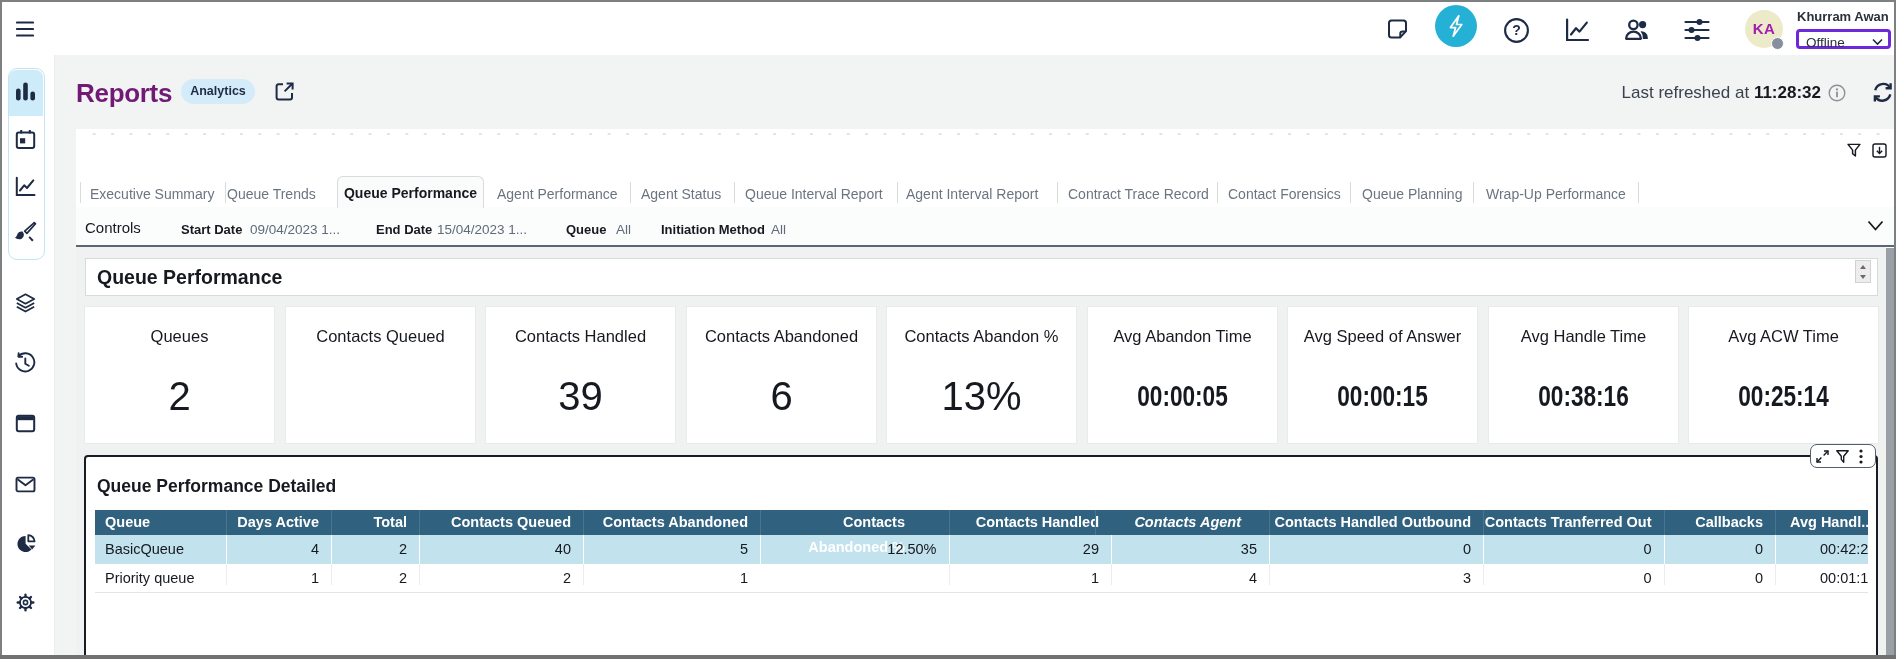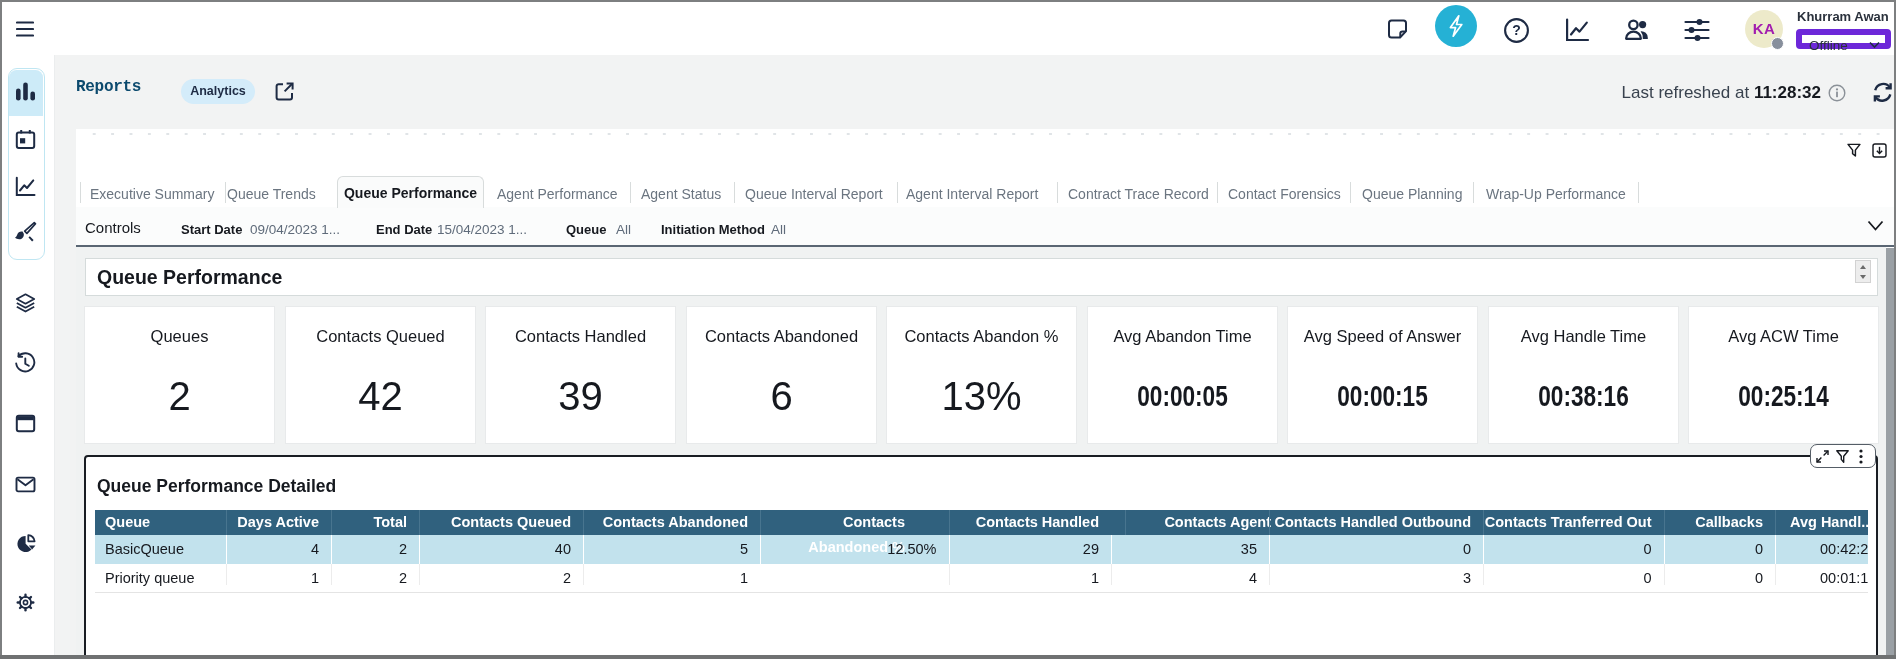--- a/index.html
+++ b/index.html
@@ -67,21 +67,21 @@
     </g>
     <circle cx="16.5" cy="5" r="3" fill="#1e2b44"></circle>
     <circle cx="8.5" cy="13" r="3" fill="#1e2b44"></circle>
     <circle cx="14.5" cy="21" r="3" fill="#1e2b44"></circle>
   </svg>
 
   <div class="abs" style="left:1745px; top:10px; width:38px; height:38px; border-radius:50%; background:#edeaca; text-align:center; line-height:38px; font-size:15px; font-weight:bold; color:#a21caf; letter-spacing:0.5px;">KA</div>
   <div class="abs" style="left:1771px; top:37px; width:13px; height:13px; border-radius:50%; background:#878f9c; border:1.5px solid #ffffff;"></div>
 
   <div class="abs" style="left:1797px; top:9px; width:100px; font-size:13px; font-weight:bold; color:#2a313c;">Khurram Awan</div>
-  <div class="abs" style="left:1796px; top:29px; width:95px; height:20px; border:6px solid #6d28d9; border-radius:4px; background:#ffffff;padding-left:43px;">
+  <div class="abs" style="left:1796px; top:29px; width:95px; height:20px; border:3px solid #6d28d9; border-radius:4px; background:#ffffff;padding-left:43px;">
     <span style="position:absolute; left:7px; top:2.5px; font-size:13.5px; color:#2a313c;">Offline</span>
     <svg style="position:absolute; right:5px; top:6px;" width="11" height="8" viewBox="0 0 11 8">
       <path d="M1 1.5 L5.5 6 L10 1.5" fill="none" stroke="#1e2b44" stroke-width="1.6"></path>
     </svg>
   </div>
 
   <div class="abs" style="left:0; top:55px; width:55px; height:600px; background:#ffffff; border-right:1px solid #ebedee;"></div>
 
   <div class="abs" style="left:7.5px; top:68px; width:37px; height:192px; border:1.5px solid #bfe6f2; border-radius:9px; background:#ffffff;"></div>
   <div class="abs" style="left:9px; top:69.5px; width:34px; height:46.5px; border-radius:7.5px 7.5px 0 0; background:#cdebf8;"></div>
@@ -148,21 +148,21 @@
         <line x1="12.00" y1="18.60" x2="12.00" y2="20.90"></line>
         <line x1="7.33" y1="16.67" x2="5.71" y2="18.29"></line>
         <line x1="5.40" y1="12.00" x2="3.10" y2="12.00"></line>
         <line x1="7.33" y1="7.33" x2="5.71" y2="5.71"></line>
         <line x1="12.00" y1="5.40" x2="12.00" y2="3.10"></line>
         <line x1="16.67" y1="7.33" x2="18.29" y2="5.71"></line>
       </g>
     <circle cx="12" cy="12" r="2.4" fill="none" stroke="#1e2b44" stroke-width="1.8"></circle>
   </svg>
 
-  <div class="abs" style="left:76px; top:78px; font-size:16px; letter-spacing:-0.3px; font-weight:bold; color:#0c4a6e;font-family:Liberation Mono, monospace;">Reports</div>
+  <div class="abs" style="left:76px; top:78px; font-size:26px; letter-spacing:-0.3px; font-weight:bold; color:#701a75;">Reports</div>
   <div class="abs" style="left:181px; top:79px; width:74px; height:25px; border-radius:13px; background:#d4ecfa; text-align:center; line-height:25px; font-size:12.5px; font-weight:bold; color:#1e2b44;">Analytics</div>
 
   <svg class="abs" style="left:274px; top:81px;" width="21" height="21" viewBox="0 0 21 21">
     <path d="M9 3.2 H4.6 a2 2 0 0 0 -2 2 V16.4 a2 2 0 0 0 2 2 H16 a2 2 0 0 0 2 -2 V12" fill="none" stroke="#1e2b44" stroke-width="2"></path>
     <path d="M12.6 2.4 h6 v6" fill="none" stroke="#1e2b44" stroke-width="2"></path>
     <path d="M18.2 2.8 L10.6 10.4" fill="none" stroke="#1e2b44" stroke-width="2"></path>
   </svg>
 
   <div class="abs" style="left:1343px; top:83px; width:478px; text-align:right; font-size:17px; color:#39424e;">Last refreshed at <b style="color:#16191f;">11:28:32</b></div>
   <svg class="abs" style="left:1828px; top:84px;" width="18" height="18" viewBox="0 0 18 18">
@@ -240,21 +240,20 @@
       <path d="M4 15 L1 11 H7 Z" fill="#6a6a6a"></path>
     </svg>
   </div>
 
   <div class="card" style="left:84px;">
       <div class="ctitle">Queues</div>
       <div class="cnum">2</div>
     </div>
   <div class="card" style="left:285px;">
       <div class="ctitle">Contacts Queued</div>
-      <div class="cnum">42</div>
     </div>
   <div class="card" style="left:485px;">
       <div class="ctitle">Contacts Handled</div>
       <div class="cnum">39</div>
     </div>
   <div class="card" style="left:686px;">
       <div class="ctitle">Contacts Abandoned</div>
       <div class="cnum">6</div>
     </div>
   <div class="card" style="left:886px;">
@@ -285,21 +284,21 @@
     <div class="abs" style="left:0; top:0; width:1773px; height:25px; background:#30617e;"></div>
     <div class="abs" style="left:0; top:25px; width:1773px; height:29px; background:#c2e2ed;"></div>
     <div class="abs" style="left:0; top:54px; width:1773px; height:29px; background:#ffffff; border-bottom:1px solid #e4e4e4;"></div>
     <div class="th" style="left:0px; width:131px; padding-left:10px;text-align:left;border-left:none;">Queue</div>
     <div class="th" style="left:131px; width:105px; padding-right:12px;">Days Active</div>
     <div class="th" style="left:236px; width:88px; padding-right:12px;">Total</div>
     <div class="th" style="left:324px; width:164px; padding-right:12px;">Contacts Queued</div>
     <div class="th" style="left:488px; width:177px; padding-right:12px;">Contacts Abandoned</div>
     <div class="th" style="left:665px; width:157px; padding-right:12px;">Contacts Abandoned %</div>
     <div class="th" style="left:853.5px; width:162.5px; padding-right:12px;">Contacts Handled</div>
-    <div class="th" style="left:1030px; width:158px; padding-right:12px;">Contacts Agent</div>
+    <div class="th" style="left:1000px; width:158px; padding-right:12px;font-style:italic;">Contacts Agent</div>
     <div class="th" style="left:1174px; width:214px; padding-right:12px;">Contacts Handled Outbound</div>
     <div class="th" style="left:1388px; width:180.5px; padding-right:12px;">Contacts Tranferred Out</div>
     <div class="th" style="left:1568.5px; width:111.5px; padding-right:12px;">Callbacks</div>
     <div class="td1" style="left:0px; width:131px; padding-left:10px;text-align:left;border-left:none;">BasicQueue</div>
     <div class="td1" style="left:131px; width:105px; padding-right:12px;">4</div>
     <div class="td1" style="left:236px; width:88px; padding-right:12px;">2</div>
     <div class="td1" style="left:324px; width:164px; padding-right:12px;padding-left:24px;">40</div>
     <div class="td1" style="left:488px; width:177px; padding-right:12px;">5</div>
     <div class="td1" style="left:665px; width:188.5px; padding-right:12px;">12.50%</div>
     <div class="td1" style="left:853.5px; width:162.5px; padding-right:12px;">29</div>

